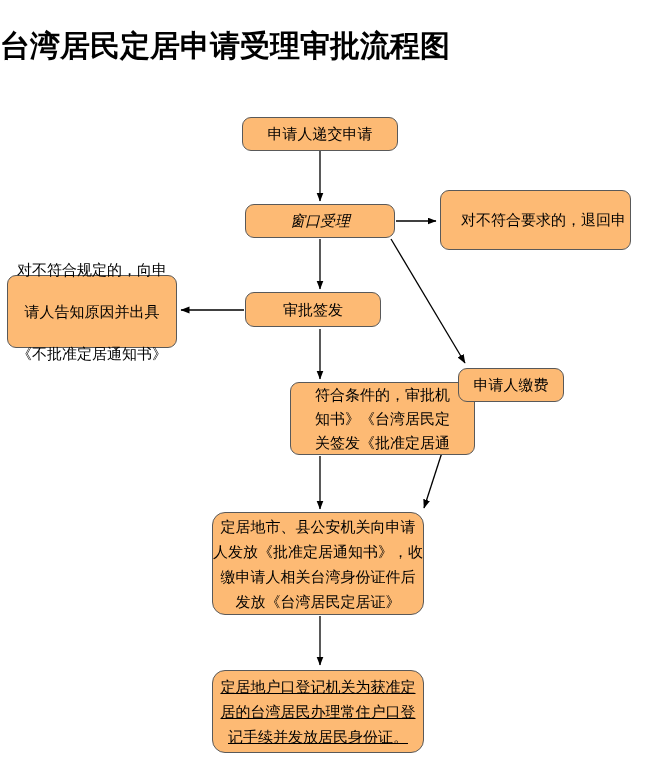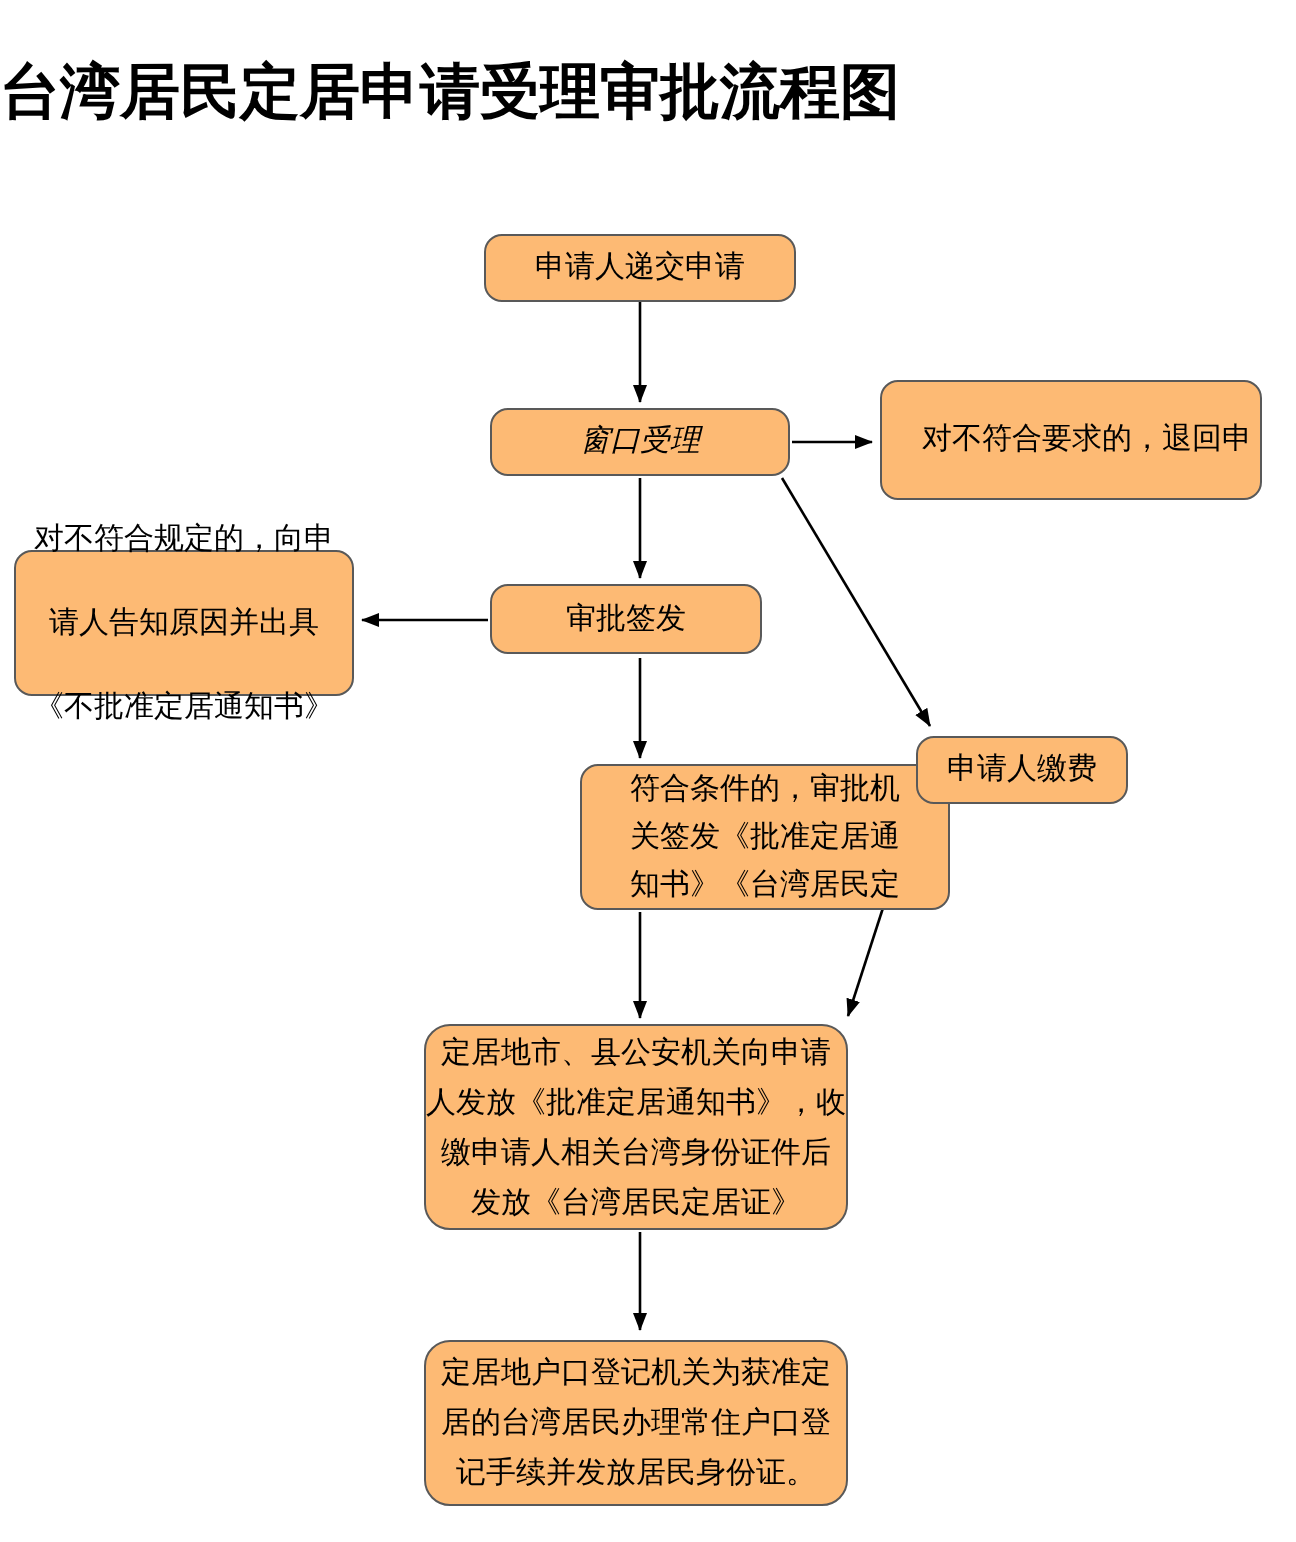--- a/index.html
+++ b/index.html
@@ -93,34 +93,34 @@
   </div>
 
   <div class="box" style="left:7px; top:275px; width:170px; height:73px;gap:18px;">
     <div class="bl">对不符合规定的，向申</div>
     <div class="bl">请人告知原因并出具</div>
     <div class="bl">《不批准定居通知书》</div>
   </div>
 
   <div class="box" style="left:242px; top:382px; width:185px; height:73px;margin-left:48px;">
     <div class="bl">符合条件的，审批机</div>
+    <div class="bl">知书》《台湾居民定</div>
     <div class="bl">关签发《批准定居通</div>
-    <div class="bl">知书》《台湾居民定</div>
   </div>
 
   <div class="box" style="left:458px; top:368px; width:106px; height:34px;">
     <div class="bl">申请人缴费</div>
   </div>
 
   <div class="box big" style="left:212px; top:512px; width:212px; height:103px; line-height:25px;">
     <div class="bl">定居地市、县公安机关向申请</div>
     <div class="bl">人发放《批准定居通知书》，收</div>
     <div class="bl">缴申请人相关台湾身份证件后</div>
     <div class="bl">发放《台湾居民定居证》</div>
   </div>
 
-  <div class="box big" style="left:212px; top:670px; width:212px; height:83px; line-height:25px;">
+  <div class="box big" style="left:212px; top:670px; width:212px; height:83px; line-height:25px;text-decoration:underline;">
     <div class="bl">定居地户口登记机关为获准定</div>
     <div class="bl">居的台湾居民办理常住户口登</div>
     <div class="bl">记手续并发放居民身份证。</div>
   </div>
 
 </div>
 
 </body></html>

